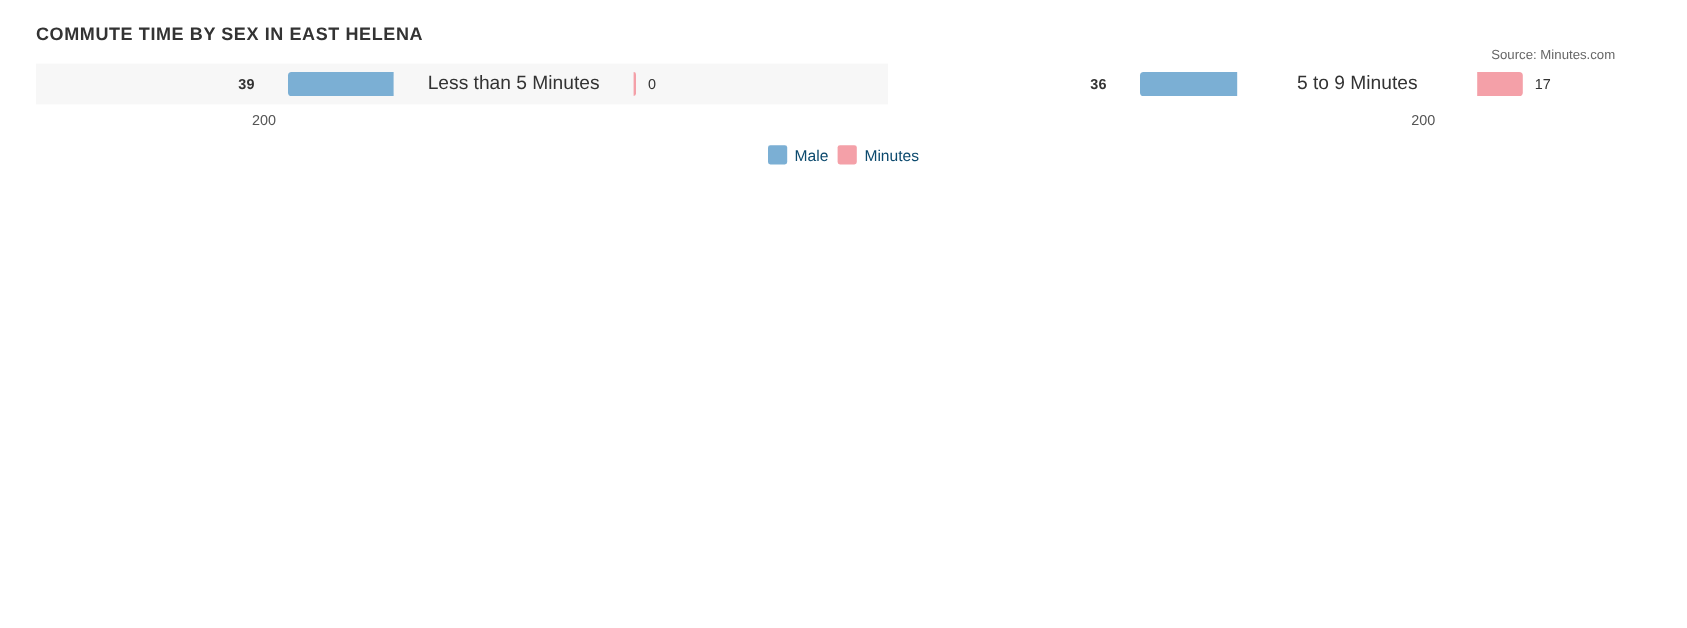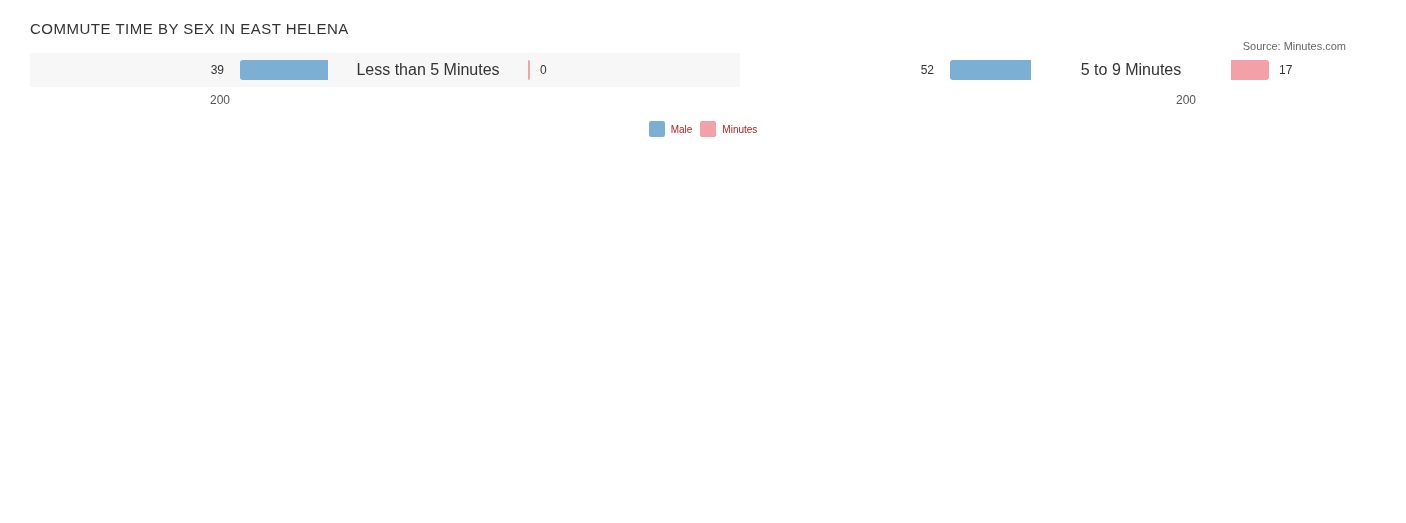--- a/index.html
+++ b/index.html
@@ -5,21 +5,21 @@
     * { box-sizing: border-box; margin: 0; padding: 0; }
     body {
       font-family: Arial, sans-serif;
       background: #fff;
       width: 1406px;
       min-height: 523px;
       padding: 20px 30px;
     }
     .chart-title {
       font-size: 15px;
-      font-weight: normal;
+      font-weight: bold;
       text-transform: uppercase;
       color: #333;
       margin-bottom: 16px;
       letter-spacing: 0.5px;
     }
     .source {
       position: absolute;
       top: 20px;
       right: 30px;
       font-size: 11px;
@@ -39,24 +39,25 @@
     }
     .full-row:nth-child(odd) {
       background: #f7f7f7;
     }
     .full-row:nth-child(even) {
       background: #ffffff;
     }
     .lv {
       width: 210px;
       text-align: right;
-      padding-right: 16px;
+      padding-right: 28px;
       font-size: 12px;
       color: #333;
       flex-shrink: 0;
+      font-weight: bold;
     }
     .rv {
       width: 210px;
       text-align: left;
       padding-left: 10px;
       font-size: 12px;
       color: #333;
       flex-shrink: 0;
     }
     .cl {
@@ -91,22 +92,22 @@
       height: 20px;
       min-width: 2px;
       border-radius: 0 3px 3px 0;
     }
     .legend {
       display: flex;
       justify-content: center;
       align-items: center;
       gap: 8px;
       margin-top: 14px;
-      font-size: 10px;
-      color: #b91c1c;
+      font-size: 13px;
+      color: #0c4a6e;
     }
     .legend-item {
       display: flex;
       align-items: center;
       gap: 6px;
     }
     .legend-box {
       width: 16px;
       height: 16px;
       border-radius: 2px;
@@ -150,21 +151,21 @@
     <div class="lb">
       <div class="bm" style="width:88px;"></div>
     </div>
     <div class="cl">Less than 5 Minutes</div>
     <div class="rb">
       <div class="bf" style="width:0px;"></div>
     </div>
     <div class="rv">0</div>
   </div>
       <div class="full-row">
-    <div class="lv">52</div>
+    <div class="lv">36</div>
     <div class="lb">
       <div class="bm" style="width:81px;"></div>
     </div>
     <div class="cl">5 to 9 Minutes</div>
     <div class="rb">
       <div class="bf" style="width:38px;"></div>
     </div>
     <div class="rv">17</div>
   </div>
     </div>

